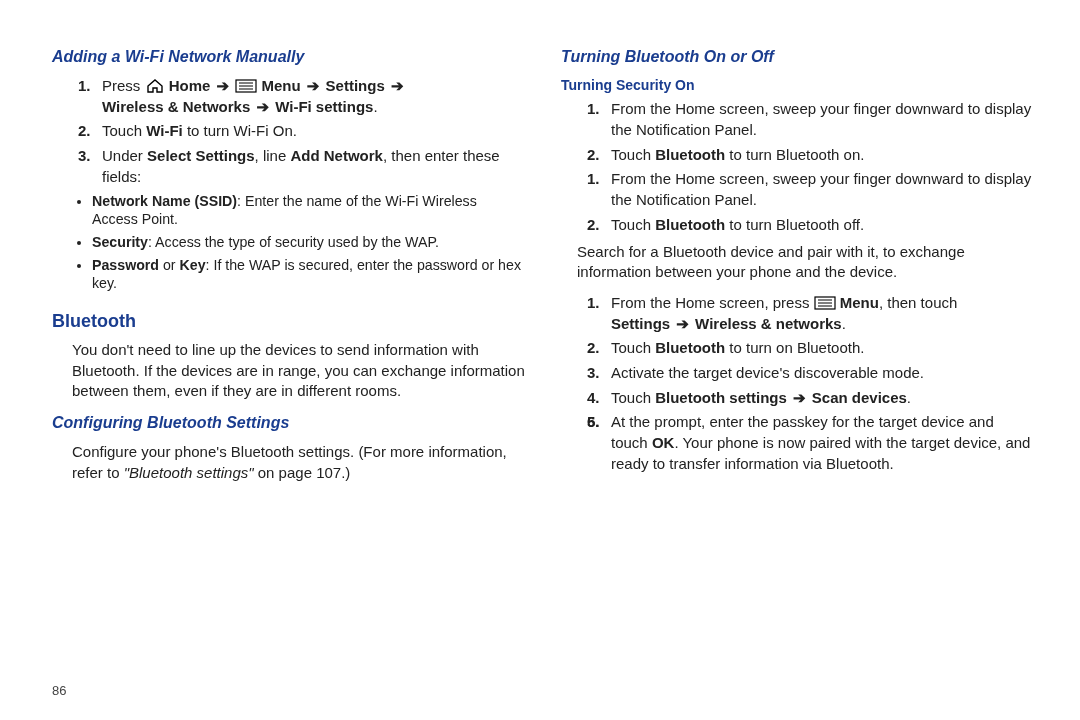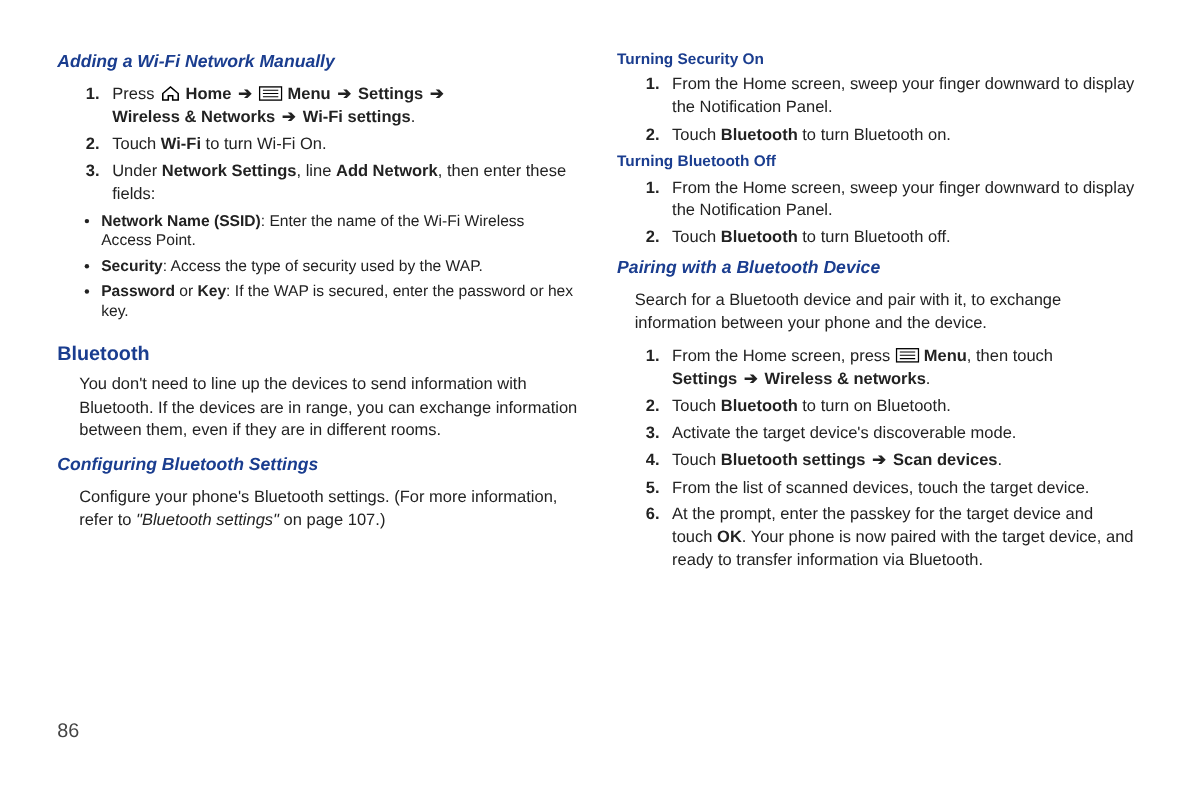--- a/index.html
+++ b/index.html
@@ -80,22 +80,22 @@
   }
   .icon-home svg, .icon-menu svg { display:block; }
   .icon-menu {
     display: inline-block;
     vertical-align: -2px;
     width: 22px; height: 14px;
   }
   .pagenum {
     position: absolute;
     left: 52px;
-    bottom: 45px;
-    font-size: 18px;
+    bottom: 22px;
+    font-size: 13px;
     color: #444;
   }
 </style>
 </head>
 <body>
 
 <div class="page">
 
   <div class="col">
     <div class="h-sub">Adding a Wi-Fi Network Manually</div>
@@ -123,54 +123,53 @@
         <span class="bold">Settings</span>
         <span class="arrow">➔</span><br>
         <span class="bold">Wireless &amp; Networks</span>
         <span class="arrow">➔</span>
         <span class="bold">Wi-Fi settings</span><span>.</span>
       </li>
       <li><span class="num">2.</span>
         <span>Touch </span><span class="bold">Wi-Fi</span><span> to turn Wi-Fi On.</span>
       </li>
       <li><span class="num">3.</span>
-        <span>Under </span><span class="bold">Network Settings</span><span>, line </span><span class="bold">Add Network</span><span>, then enter these fields:</span>
+        <span>Under </span><span class="bold">Select Settings</span><span>, line </span><span class="bold">Add Network</span><span>, then enter these fields:</span>
       </li>
     </ol>
 
     <ul class="bullets">
       <li><span class="bold">Network Name (SSID)</span><span>: Enter the name of the Wi-Fi Wireless Access Point.</span></li>
       <li><span class="bold">Security</span><span>: Access the type of security used by the WAP.</span></li>
       <li><span class="bold">Password</span><span> or </span><span class="bold">Key</span><span>: If the WAP is secured, enter the password or hex key.</span></li>
     </ul>
 
     <div class="h-section">Bluetooth</div>
     <p class="para">You don't need to line up the devices to send information with Bluetooth. If the devices are in range, you can exchange information between them, even if they are in different rooms.</p>
 
     <div class="h-sub">Configuring Bluetooth Settings</div>
     <p class="para">
       <span>Configure your phone's Bluetooth settings. (For more information, refer to </span><span class="ital">"Bluetooth settings"</span><span> on page 107.)</span>
     </p>
   </div>
 
   <div class="col">
+    <div class="h-sub">Turning Bluetooth On or Off</div>
 
     <div class="h-sub2">Turning Security On</div>
     <ol class="steps">
       <li><span class="num">1.</span><span>From the Home screen, sweep your finger downward to display the Notification Panel.</span></li>
       <li><span class="num">2.</span><span>Touch </span><span class="bold">Bluetooth</span><span> to turn Bluetooth on.</span></li>
     </ol>
 
-    <div class="h-sub2">Turning Bluetooth Off</div>
     <ol class="steps">
       <li><span class="num">1.</span><span>From the Home screen, sweep your finger downward to display the Notification Panel.</span></li>
       <li><span class="num">2.</span><span>Touch </span><span class="bold">Bluetooth</span><span> to turn Bluetooth off.</span></li>
     </ol>
 
-    <div class="h-sub">Pairing with a Bluetooth Device</div>
     <p class="para" style="margin-left:16px">Search for a Bluetooth device and pair with it, to exchange information between your phone and the device.</p>
 
     <ol class="steps">
       <li><span class="num">1.</span>
         <span>From the Home screen, press </span>
         <span class="icon-menu">
           <svg viewBox="0 0 22 14">
               <rect x="1" y="1" width="20" height="12" fill="none" stroke="#000" stroke-width="1.2"></rect>
               <line x1="4" y1="4" x2="18" y2="4" stroke="#000"></line>
               <line x1="4" y1="7" x2="18" y2="7" stroke="#000"></line>
@@ -178,20 +177,20 @@
             </svg>
         </span>
         <span class="bold">Menu</span><span>, then touch </span><br>
         <span class="bold">Settings</span>
         <span class="arrow">➔</span>
         <span class="bold">Wireless &amp; networks</span><span>.</span>
       </li>
       <li><span class="num">2.</span><span>Touch </span><span class="bold">Bluetooth</span><span> to turn on Bluetooth.</span></li>
       <li><span class="num">3.</span><span>Activate the target device's discoverable mode.</span></li>
       <li><span class="num">4.</span><span>Touch </span><span class="bold">Bluetooth settings</span> <span class="arrow">➔</span> <span class="bold">Scan devices</span><span>.</span></li>
-      <li><span class="num">5.</span><span>From the list of scanned devices, touch the target device.</span></li>
+      <li><span class="num">5.</span></li>
       <li><span class="num">6.</span><span>At the prompt, enter the passkey for the target device and touch </span><span class="bold">OK</span><span>. Your phone is now paired with the target device, and ready to transfer information via Bluetooth.</span></li>
     </ol>
   </div>
 
 </div>
 
 <div class="pagenum">86</div>
 
 </body></html>

